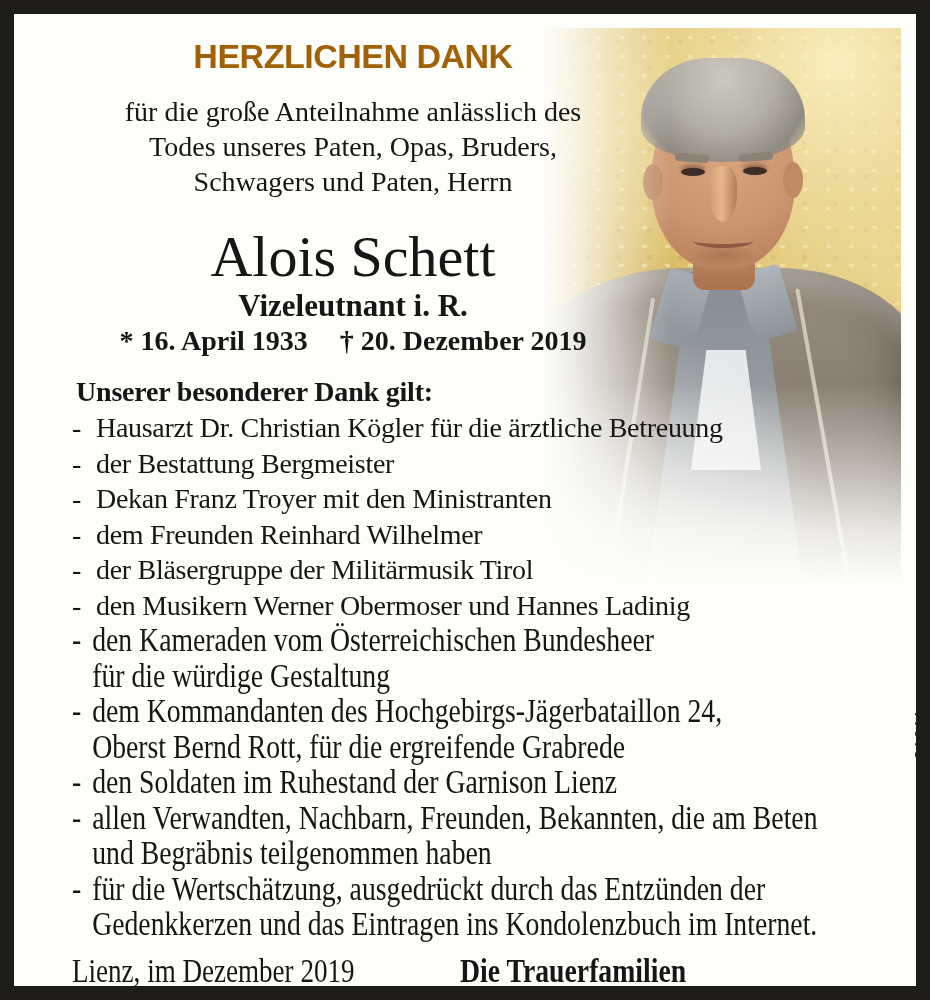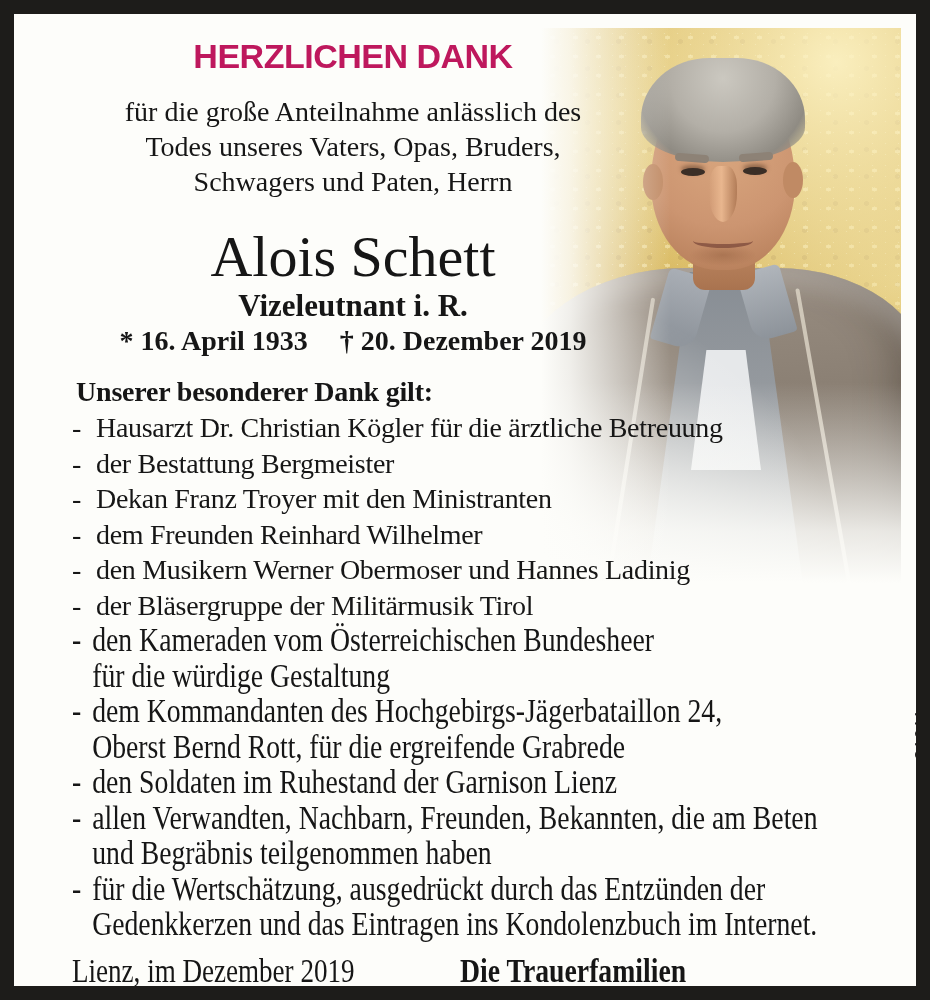--- a/index.html
+++ b/index.html
@@ -59,21 +59,21 @@
     border-radius:40% 40% 55% 55%;}
   .mouth{position:absolute;left:152px;top:206px;width:60px;height:10px;border-bottom:4px solid #8e5a46;border-radius:0 0 50% 50%;}
   .chin-shade{position:absolute;left:148px;top:216px;width:68px;height:22px;background:radial-gradient(ellipse at center, rgba(130,80,50,.35), rgba(130,80,50,0) 70%);}
   .photo-fade{position:absolute;inset:0;
     background:
       linear-gradient(to right, #fdfdfa 0%, rgba(253,253,250,.85) 8%, rgba(253,253,250,0) 36%),
       linear-gradient(to top, #fdfdfa 3%, rgba(253,253,250,.85) 12%, rgba(253,253,250,0) 38%),
       radial-gradient(circle at 0% 100%, rgba(253,253,250,.9) 0%, rgba(253,253,250,0) 45%);}
   
   .center-col{position:absolute;left:14px;top:0;width:650px;text-align:center;}
-  .headline{margin-top:24px;font-family:"Liberation Sans", sans-serif;font-weight:bold;font-size:34px;line-height:36px;letter-spacing:-.5px;color:#be185d;}
+  .headline{margin-top:24px;font-family:"Liberation Sans", sans-serif;font-weight:bold;font-size:34px;line-height:36px;letter-spacing:-.5px;color:#a16207;}
   .intro{margin-top:20px;font-size:28px;line-height:35px;}
   .name{margin-top:28px;font-weight:normal;font-size:58px;line-height:60px;}
   .rank{margin-top:4px;font-weight:bold;font-size:31px;line-height:30px;}
   .dates{margin-top:4px;font-weight:bold;font-size:28px;line-height:32px;display:flex;justify-content:center;gap:32px;}
   .thanks{position:absolute;left:58px;top:360px;right:30px;font-size:28px;}
   .thanks-heading{line-height:36px;margin-left:4px;letter-spacing:-.2px;font-weight:bold;}
   .t-line{line-height:35.5px;white-space:nowrap;letter-spacing:-.3px;}
   .t-line .dash{display:inline-block;width:24px;}
   .t-line.cond{font-size:33px;letter-spacing:0;transform:scaleX(.84);transform-origin:0 50%;}
   .footer{position:absolute;left:58px;right:56px;top:938px;display:flex;font-size:33px;line-height:38px;}
@@ -110,40 +110,40 @@
       <div class="mouth"></div>
       <div class="chin-shade"></div>
     </div>
     <div class="photo-fade"></div>
   </div>
 
   <div class="center-col">
     <div class="headline">HERZLICHEN DANK</div>
     <div class="intro">
       <div>für die große Anteilnahme anlässlich des</div>
-      <div>Todes unseres Vaters, Opas, Bruders,</div>
+      <div>Todes unseres Paten, Opas, Bruders,</div>
       <div>Schwagers und Paten, Herrn</div>
     </div>
     <div class="name">Alois Schett</div>
     <div class="rank">Vizeleutnant i. R.</div>
     <div class="dates">
       <span>* 16. April 1933</span>
       <span>† 20. Dezember 2019</span>
     </div>
   </div>
 
   <div class="thanks">
     <div class="thanks-heading">Unserer besonderer Dank gilt:</div>
 
     <div class="t-line"><span class="dash">-</span><span>Hausarzt Dr. Christian Kögler für die ärztliche Betreuung</span></div>
     <div class="t-line"><span class="dash">-</span><span>der Bestattung Bergmeister</span></div>
     <div class="t-line"><span class="dash">-</span><span>Dekan Franz Troyer mit den Ministranten</span></div>
     <div class="t-line"><span class="dash">-</span><span>dem Freunden Reinhard Wilhelmer</span></div>
+    <div class="t-line"><span class="dash">-</span><span>der Bläsergruppe der Militärmusik Tirol</span></div>
     <div class="t-line"><span class="dash">-</span><span>den Musikern Werner Obermoser und Hannes Ladinig</span></div>
-    <div class="t-line"><span class="dash">-</span><span>der Bläsergruppe der Militärmusik Tirol</span></div>
     <div class="t-line cond"><span class="dash">-</span><span>den Kameraden vom Österreichischen Bundesheer</span></div>
     <div class="t-line cond"><span class="dash"></span><span>für die würdige Gestaltung</span></div>
     <div class="t-line cond"><span class="dash">-</span><span>dem Kommandanten des Hochgebirgs-Jägerbataillon 24,</span></div>
     <div class="t-line cond"><span class="dash"></span><span>Oberst Bernd Rott, für die ergreifende Grabrede</span></div>
     <div class="t-line cond"><span class="dash">-</span><span>den Soldaten im Ruhestand der Garnison Lienz</span></div>
     <div class="t-line cond"><span class="dash">-</span><span>allen Verwandten, Nachbarn, Freunden, Bekannten, die am Beten</span></div>
     <div class="t-line cond"><span class="dash"></span><span>und Begräbnis teilgenommen haben</span></div>
     <div class="t-line cond"><span class="dash">-</span><span>für die Wertschätzung, ausgedrückt durch das Entzünden der</span></div>
     <div class="t-line cond"><span class="dash"></span><span>Gedenkkerzen und das Eintragen ins Kondolenzbuch im Internet.</span></div>
   </div>

